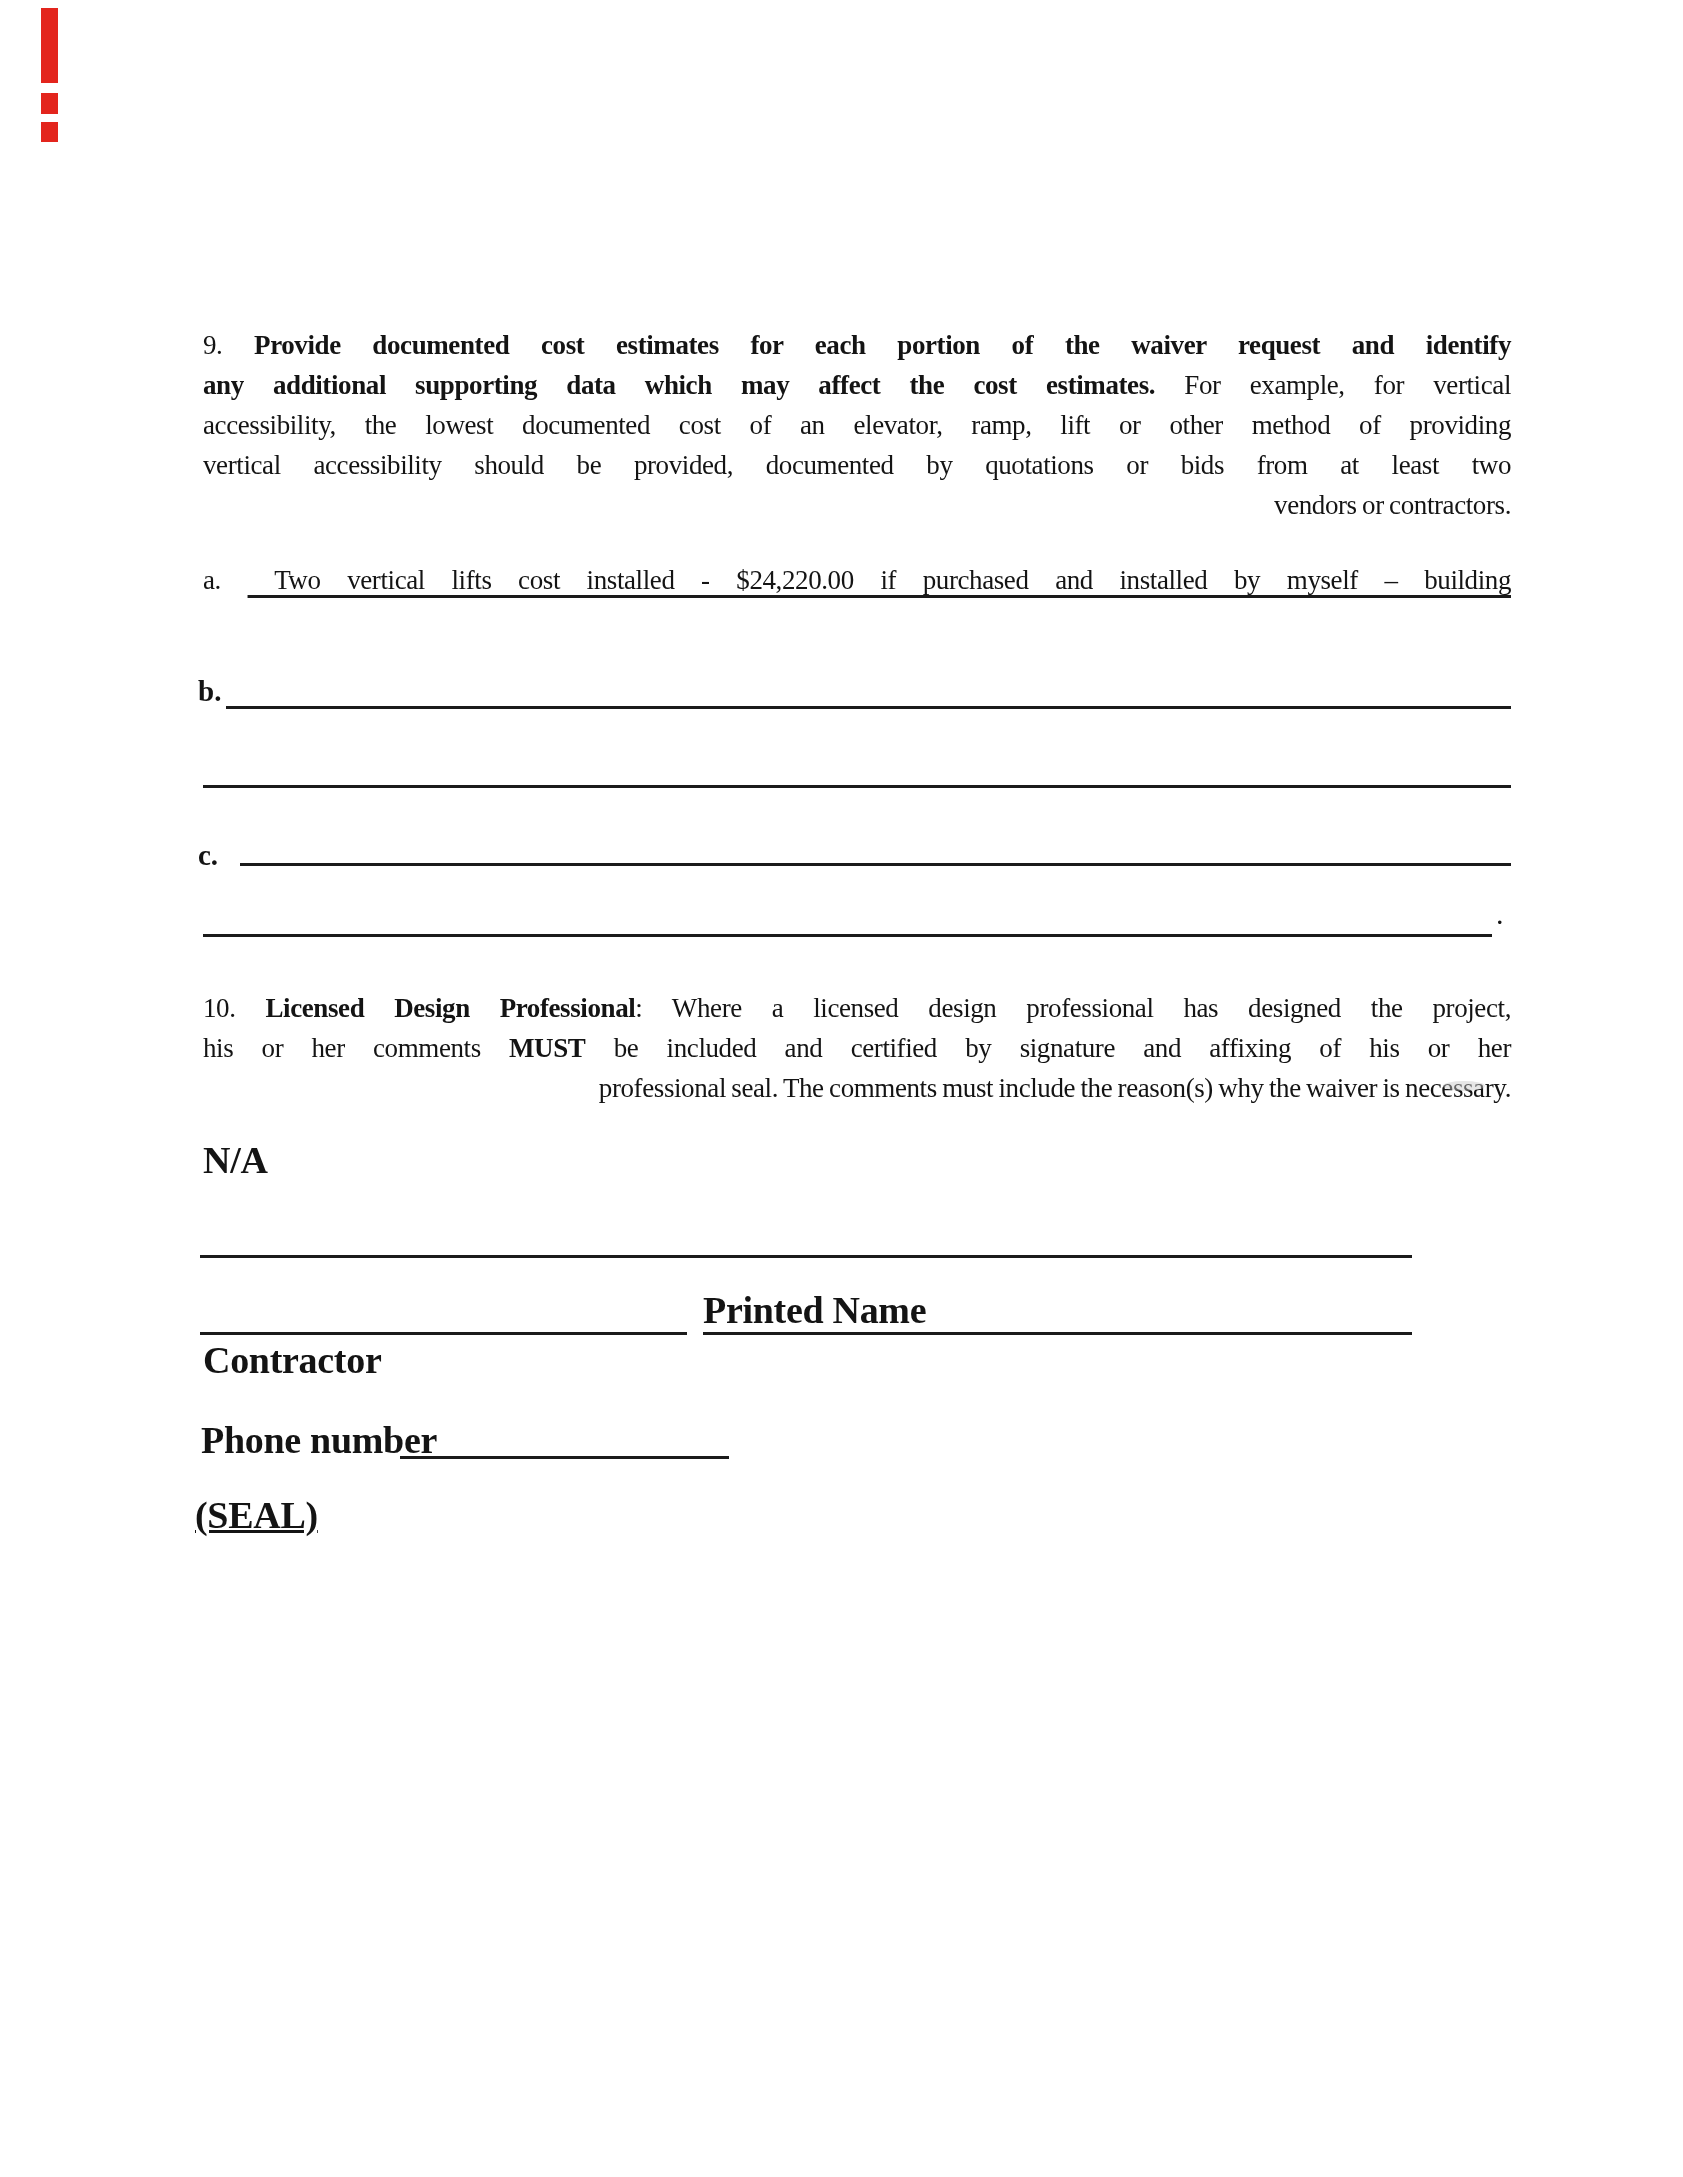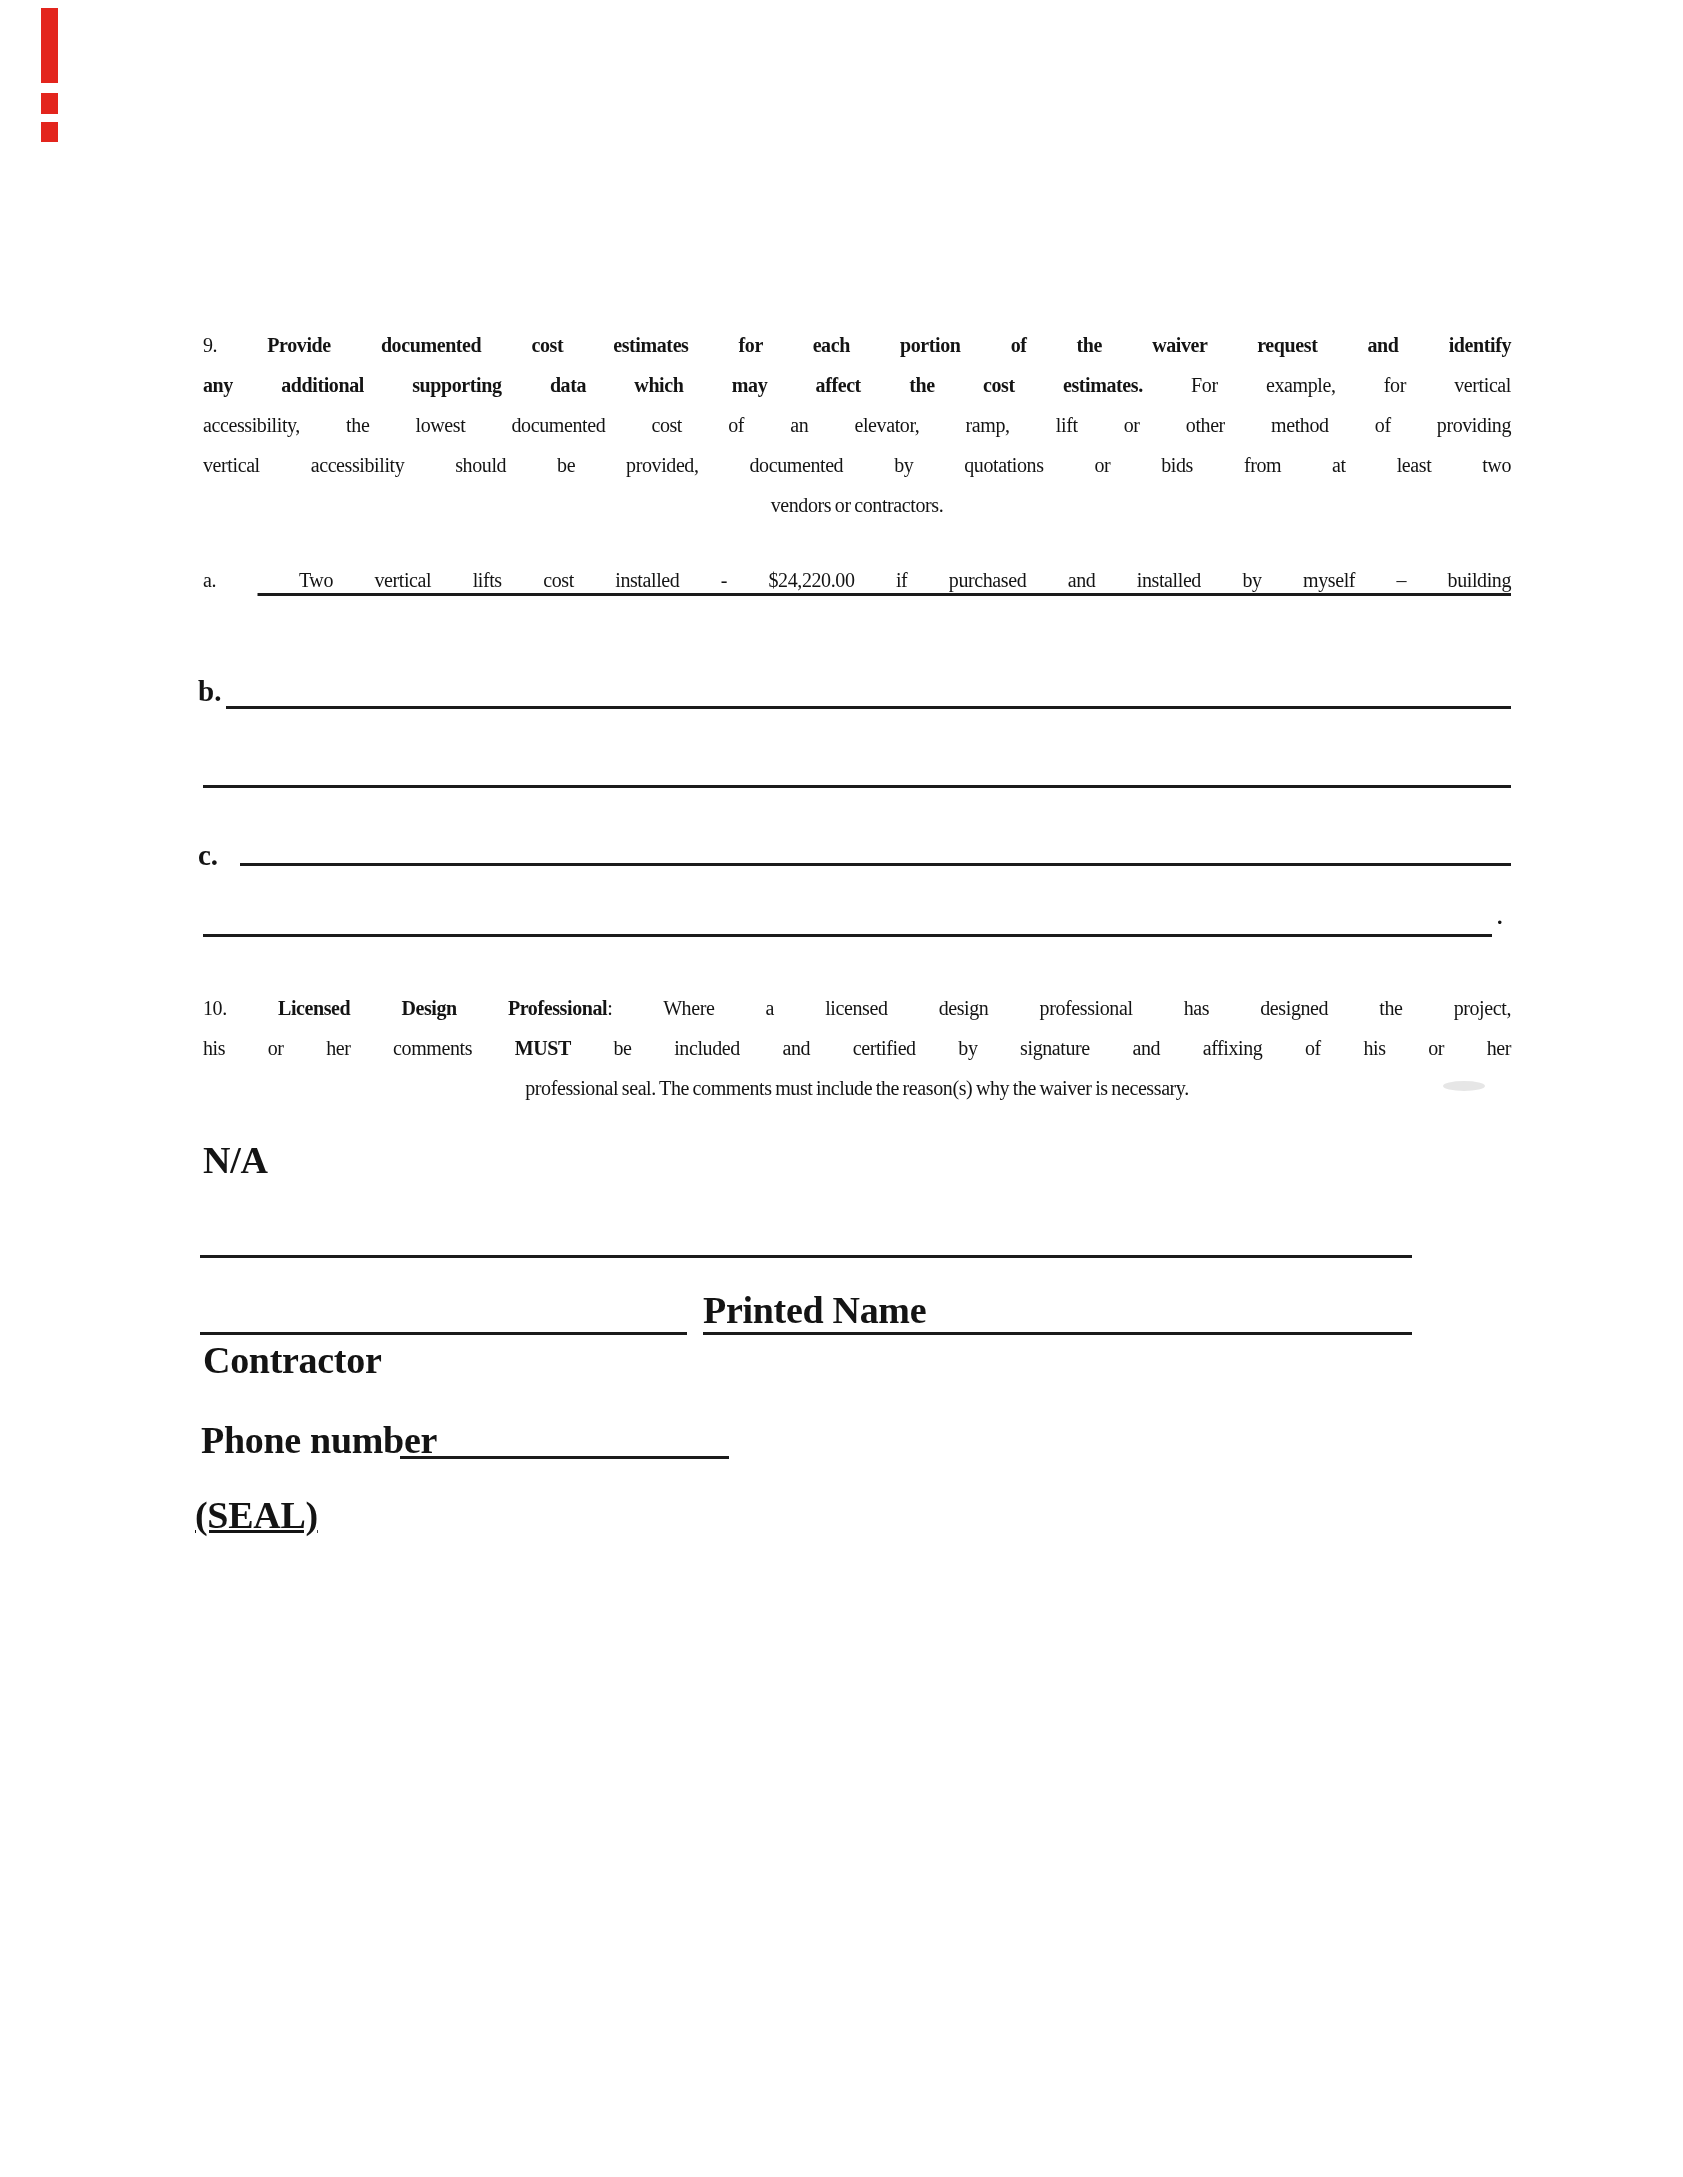--- a/index.html
+++ b/index.html
@@ -10,26 +10,26 @@
     background: var(--paper, #ffffff);
     font-family: "Liberation Serif", "DejaVu Serif", serif;
     color: var(--ink, #141414);
     overflow: hidden;
   }
   
   .textblock {
     position: absolute;
     left: 203px;
     width: 1308px;
-    font-size: 20px;
+    font-size: 27px;
     line-height: 40px;
     letter-spacing: -0.4px;
     word-spacing: -1px;
   }
-  .line { text-align: center; white-space: normal; }
+  .line { text-align: right; white-space: normal; }
   .line.j { text-align: justify; text-align-last: justify; }
   .b { font-weight: bold; }
   .u {
     text-decoration: underline;
     text-decoration-thickness: 3px;
     text-underline-offset: 6px;
     text-decoration-color: #1a1a1a;
   }
   
   .rule {

